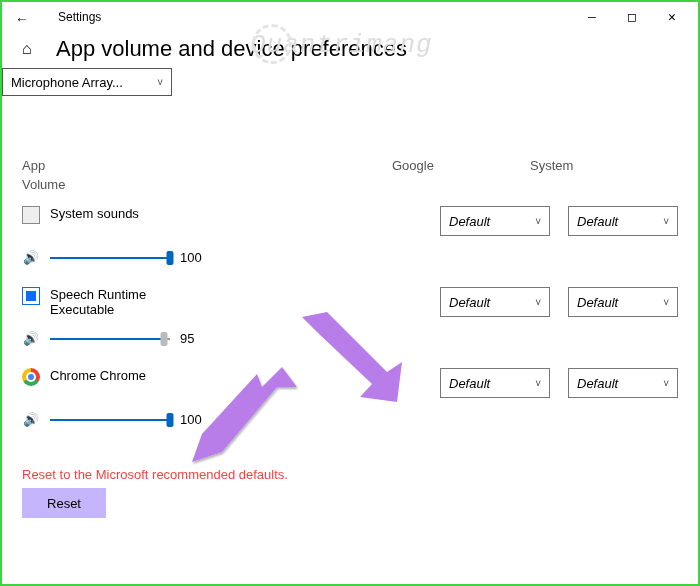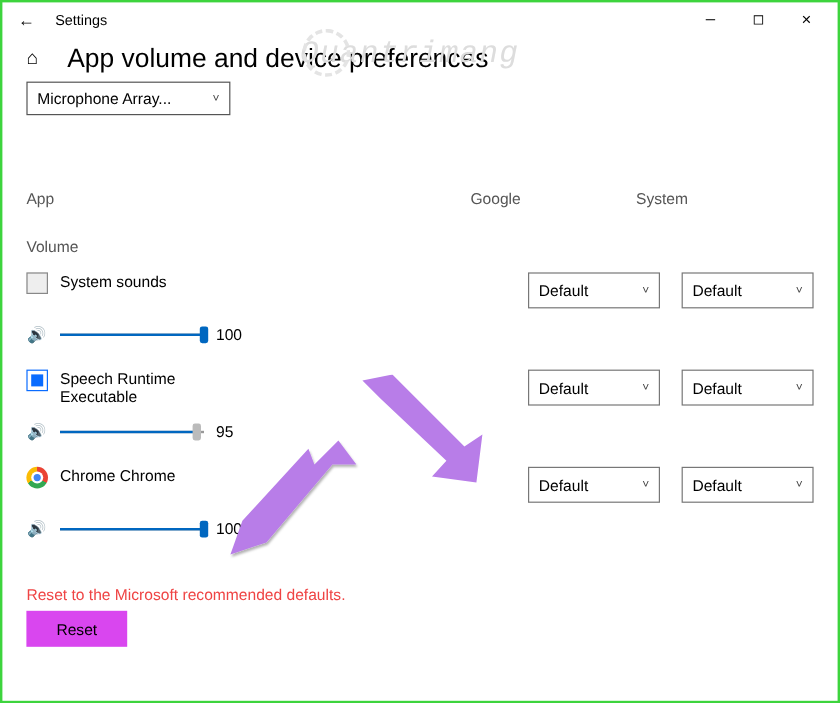--- a/index.html
+++ b/index.html
@@ -20,21 +20,21 @@
     display: flex;
     align-items: center;
     padding: 0 6px;
   }
   .titlebar .back {
     width: 28px;
     text-align: center;
     font-size: 14px;
   }
   .titlebar .title {
-    margin-left: 10px;
+    margin-left: 22px;
     font-size: 12px;
   }
   .winbtns {
     margin-left: auto;
     display: flex;
   }
   .winbtns div {
     width: 40px;
     height: 28px;
     text-align: center;
@@ -61,40 +61,39 @@
     height: 28px;
     display: inline-flex;
     align-items: center;
     justify-content: space-between;
     padding: 0 8px;
     font-size: 13px;
     background: #fff;
   }
   .dropdown.device {
     width: 170px;
-    margin-left: 20px;
     align-items: center;
   }
   .chev {
     font-size: 10px;
     color: #444;
   }
   .content {
     padding: 0 20px;
     position: relative;
   }
   .columns-header {
     display: flex;
     margin-top: 62px;
     color: #555;
   }
   .col-app    { width: 370px; }
   .col-output { width: 120px; }
   .col-input  { width: 120px; margin-left: 18px; }
-  .vol-label { color:#555; margin-top:25px; }
+  .vol-label { color:#555; margin-top:4px; }
   .app-row {
     display: flex;
     align-items: flex-start;
     margin-top: 14px;
   }
   .app-name {
     display: flex;
     align-items: flex-start;
     gap: 10px;
     width: 360px;
@@ -133,27 +132,27 @@
   }
   .thumb {
     position:absolute;top:0;width:7px;height:14px;background:#0067c0;border-radius:2px;transform:translateX(-50%);
   }
   .thumb.grey { background:#bbb; }
   .slider-val { font-size:13px; }
   .sel {
     border:1px solid #777;
     width:110px;height:30px;
     display:inline-flex;align-items:center;justify-content:space-between;
-    padding:0 8px;font-size:13px;background:#fff;
+    padding:0 8px;font-size:13px;background:#fff;font-style:italic;
   }
   .sel-pair { display:flex; gap:18px; margin-left:auto; }
   .reset-line { color:#ef4444; margin-top:40px; }
   .reset-btn {
     margin-top:6px;
-    width:84px;height:30px;background:#d946ef;border:0;font-size:13px;
+    width:84px;height:30px;background:#c4b5fd;border:0;font-size:13px;
   }
   
   .watermark {
     position:absolute; left:248px; top:28px; color:#ddd;
     font-size:26px; font-style:italic; pointer-events:none;
     letter-spacing:1px;
     font-family:Liberation Mono, monospace;
   }
   .watermark::before{
     content:"";position:absolute;left:2px;top:-6px;width:34px;height:34px;border:3px dashed #e4e4e4;border-radius:50%;

